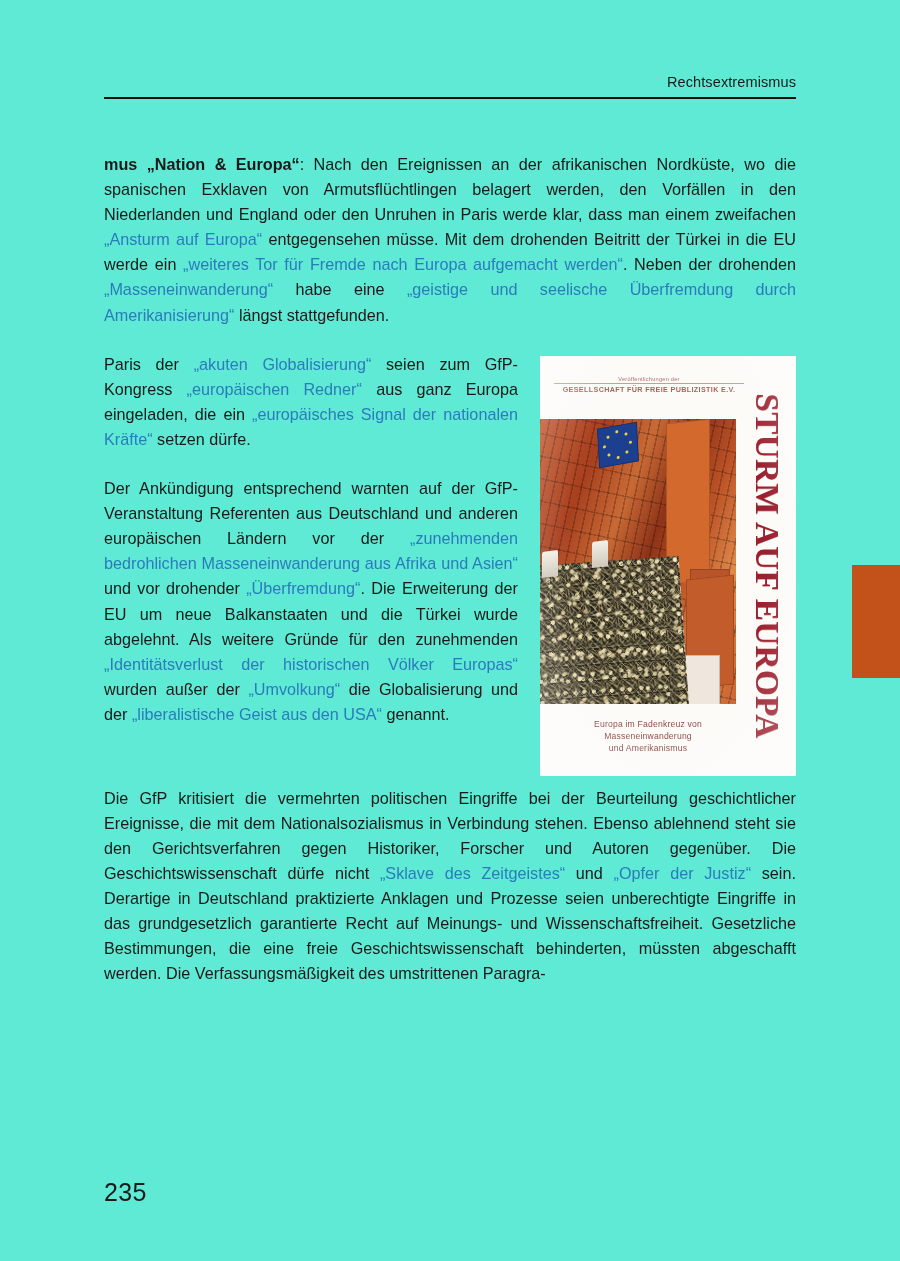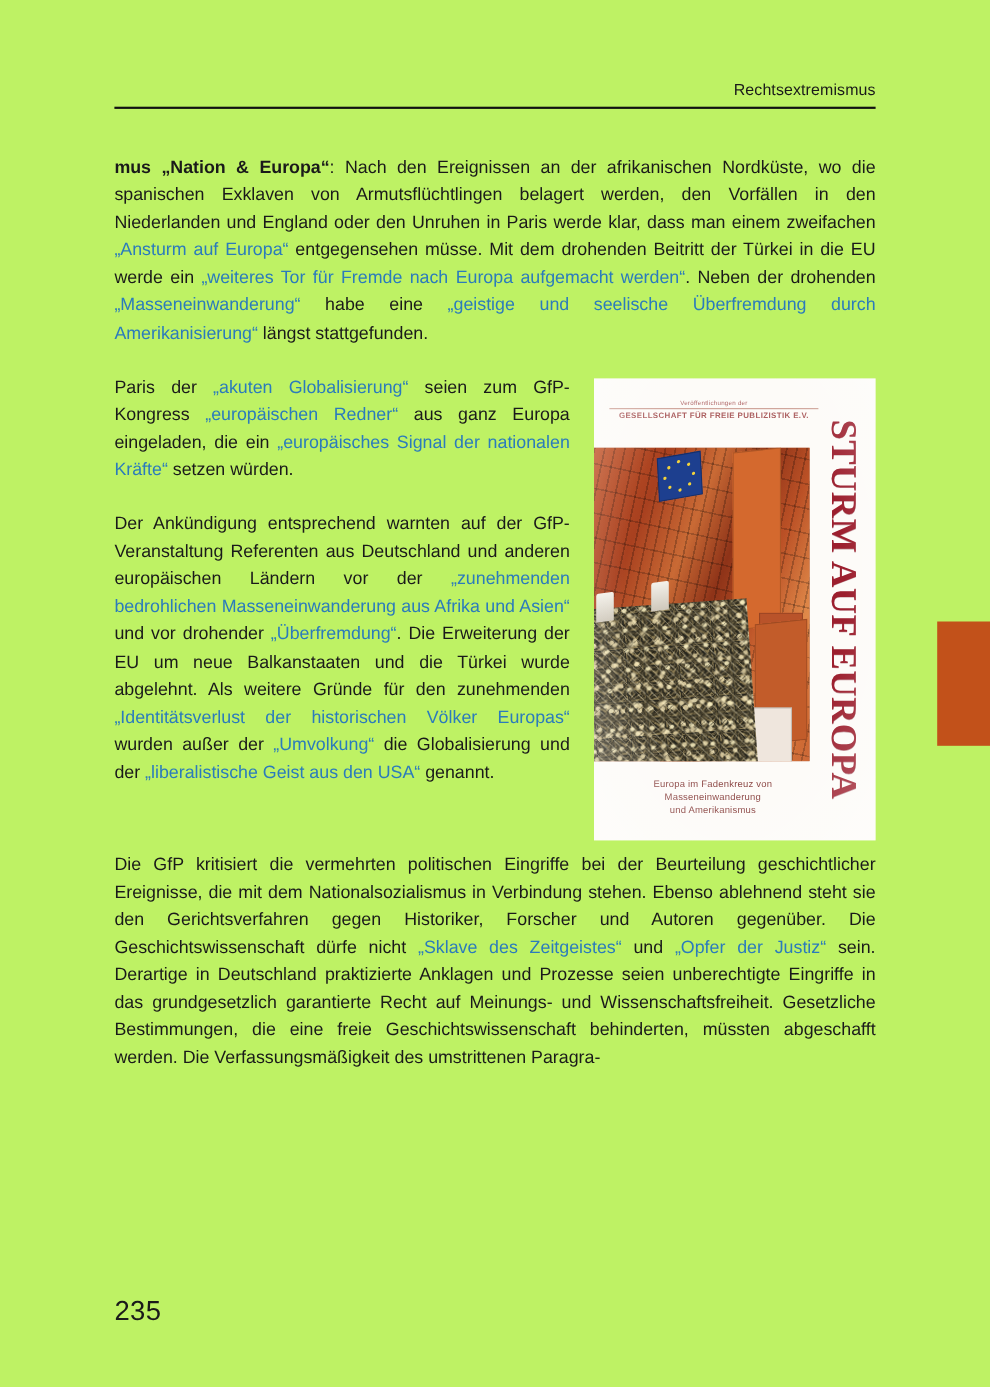--- a/index.html
+++ b/index.html
@@ -9,21 +9,21 @@
     background: #ffffff;
   }
   body {
     font-family: "Liberation Sans", sans-serif;
     color: #1a1a1a;
   }
   .page {
     position: relative;
     width: 900px;
     height: 1261px;
-    background: #bef264;
+    background: #5eead4;
     overflow: hidden;
   }
 
   
   .running-head {
     position: absolute;
     left: 104px;
     top: 74px;
     width: 692px;
     text-align: right;
@@ -42,21 +42,21 @@
 
   
   .textframe {
     position: absolute;
     left: 104px;
     top: 140px;
     width: 692px;
   }
 
   p.body {
-    margin: 0 0 24px 0;
+    margin: 12px 0 24px 0;
     font-size: 16.2px;
     line-height: 25.1px;
     text-align: justify;
     text-justify: inter-word;
     color: #1a1a1a;
     hyphens: manual;
   }
   p.body:last-child { margin-bottom: 0; }
 
   
@@ -323,21 +323,21 @@
           <div>und Amerikanismus</div>
         </div>
 
         <div class="cover-title">
           <span>STURM AUF EUROPA</span>
         </div>
 
       </div>
     </div>
 
-    <p class="body narrow"><span>Paris der </span><span class="q">„akuten Globalisierung“</span><span> seien zum GfP-Kongress </span><span class="q">„europäischen Redner“</span><span> aus ganz Europa eingeladen, die ein </span><span class="q">„europäisches Signal der nationalen Kräfte“</span><span> setzen würden.</span></p>
+    <p class="body narrow"><span>Paris der </span><span class="q">„akuten Globalisierung“</span><span> seien zum GfP-Kongress </span><span class="q">„europäischen Redner“</span><span> aus ganz Europa eingeladen, die ein </span><span class="q">„europäisches Signal der nationalen Kräfte“</span><span> setzen dürfe.</span></p>
 
     <p class="body narrow"><span>Der Ankündigung entsprechend warnten auf der GfP-Veranstaltung Referenten aus Deutschland und anderen europäischen Ländern vor der </span><span class="q">„zunehmenden bedrohlichen Masseneinwanderung aus Afrika und Asien“</span><span> und vor drohender </span><span class="q">„Überfremdung“</span><span>. Die Erweiterung der EU um neue Balkanstaaten und die Türkei wurde abgelehnt. Als weitere Gründe für den zunehmenden </span><span class="q">„Identitätsverlust der historischen Völker Europas“</span><span> wurden außer der </span><span class="q">„Umvolkung“</span><span> die Globalisierung und der </span><span class="q">„liberalistische Geist aus den USA“</span><span> genannt.</span></p>
 
     <p class="body" style="clear:both"><span>Die GfP kritisiert die vermehrten politischen Eingriffe bei der Beurteilung geschichtlicher Ereignisse, die mit dem Nationalsozialismus in Verbindung stehen. Ebenso ablehnend steht sie den Gerichtsverfahren gegen Historiker, Forscher und Autoren gegenüber. Die Geschichtswissenschaft dürfe nicht </span><span class="q">„Sklave des Zeitgeistes“</span><span> und </span><span class="q">„Opfer der Justiz“</span><span> sein. Derartige in Deutschland praktizierte Anklagen und Prozesse seien unberechtigte Eingriffe in das grundgesetzlich garantierte Recht auf Meinungs- und Wissenschaftsfreiheit. Gesetzliche Bestimmungen, die eine freie Geschichtswissenschaft behinderten, müssten abgeschafft werden. Die Verfassungsmäßigkeit des umstrittenen Paragra-</span></p>
 
   </div>
 
   <div class="thumb-tab"></div>
 
   <div class="folio">235</div>

